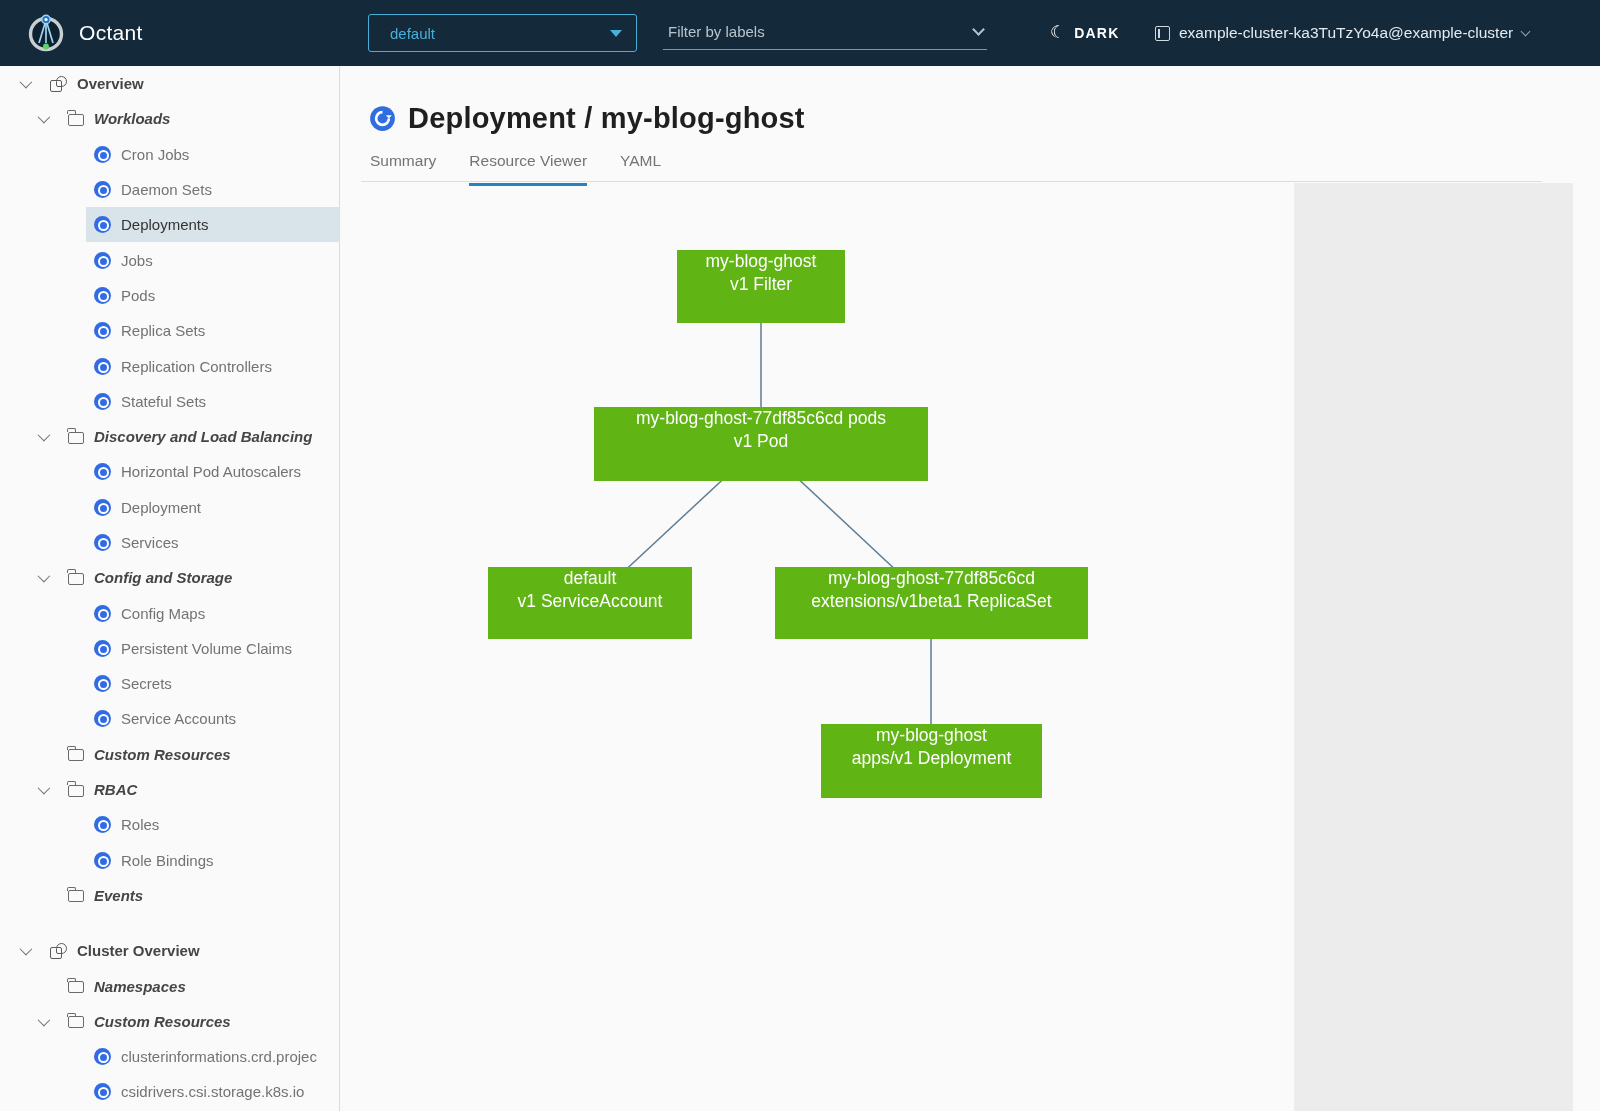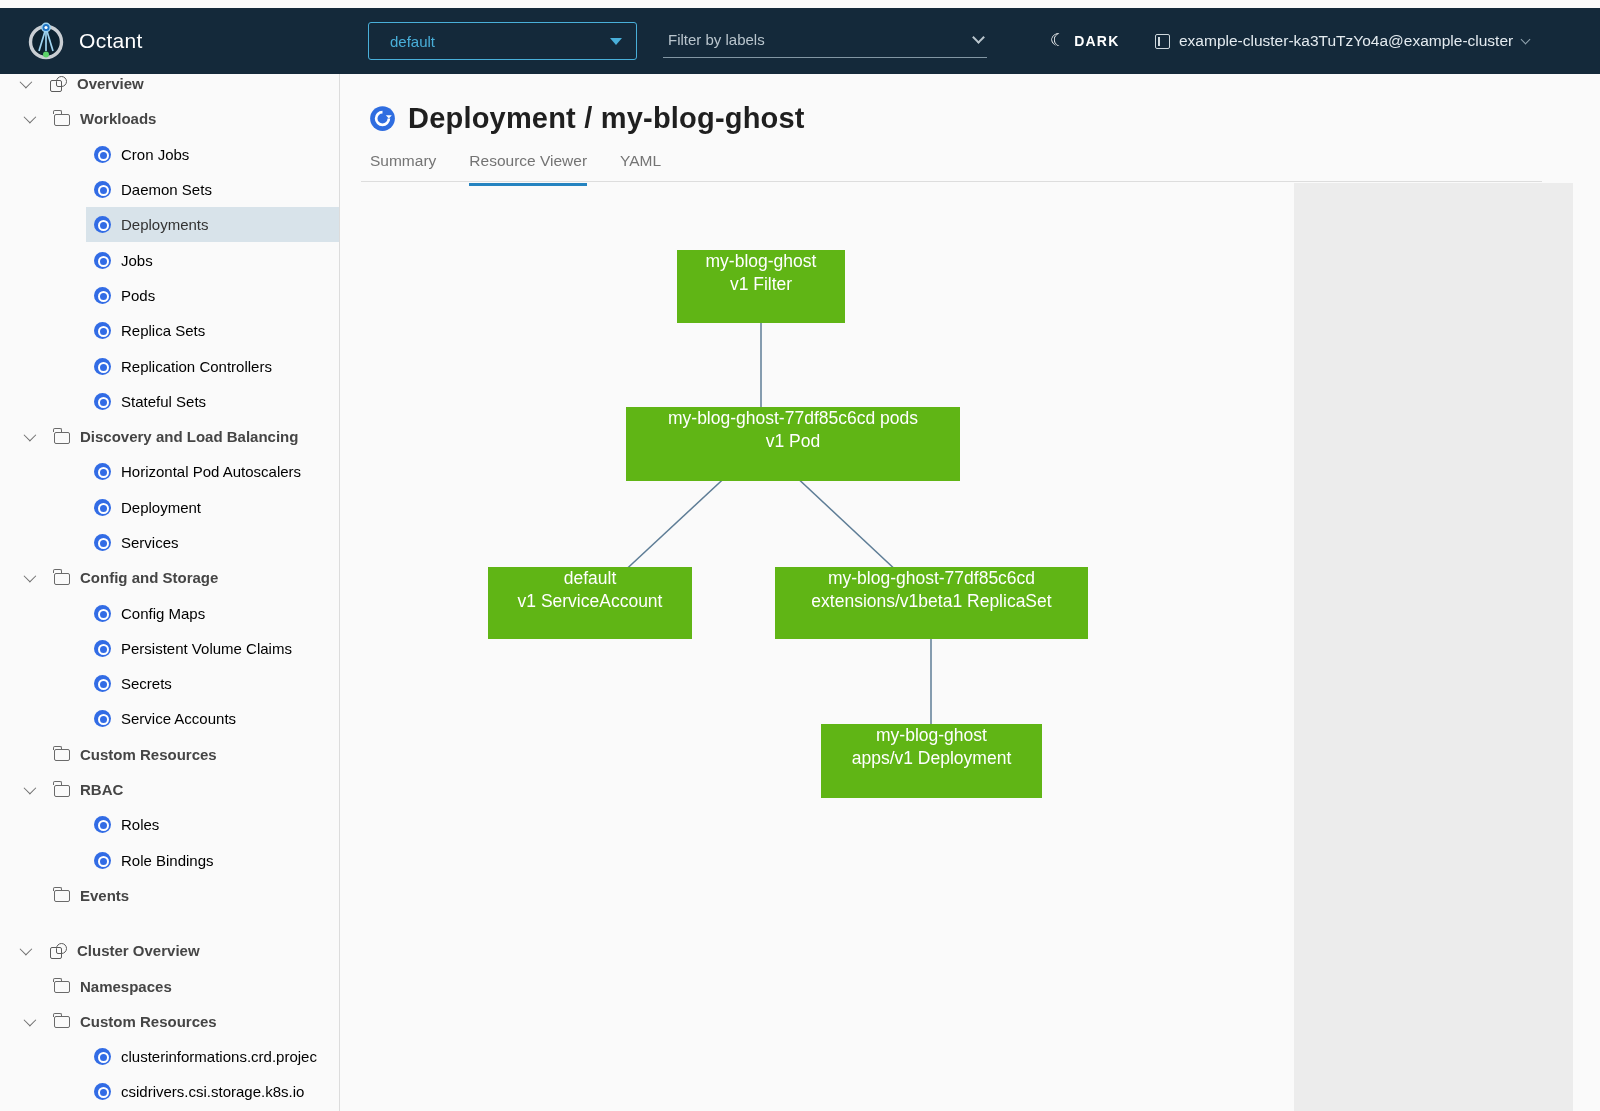--- a/index.html
+++ b/index.html
@@ -1,21 +1,21 @@
 <!DOCTYPE html>
 <html><head>
 <meta charset="utf-8">
 <style>
   * { margin:0; padding:0; box-sizing:border-box; }
   html,body { width:1600px; height:1111px; }
   body { font-family:"Liberation Sans", sans-serif; background:#fafafa; overflow:hidden; }
   .page { position:relative; width:1600px; height:1111px; background:#fafafa; overflow:hidden; }
 
   
-  .header { position:absolute; top:8px; left:0; width:1600px; height:66px; background:#14293a; z-index:10;padding-left:8px; }
+  .header { position:absolute; top:0; left:0; width:1600px; height:66px; background:#14293a; z-index:10;padding-left:8px; }
   .brand { position:absolute; left:26px; top:0; height:66px; display:flex; align-items:center; gap:13px; }
   .brand-name { color:#fff; font-size:21px; letter-spacing:.3px; }
   .ns-select { position:absolute; left:368px; top:14px; width:269px; height:38px; border:1px solid #49afd9;
                border-radius:3px; display:flex; align-items:center; padding:0 14px 0 21px; cursor:pointer; }
   .ns-select .val { color:#49afd9; font-size:15px; flex:1; }
   .caret-down { width:0; height:0; border-left:6px solid transparent; border-right:6px solid transparent;
                 border-top:7px solid #49afd9; }
   .label-filter { position:absolute; left:663px; top:14px; width:324px; height:36px;
                   border-bottom:1px solid #8296a3; display:flex; align-items:center; }
   .label-filter input { flex:1; background:transparent; border:none; outline:none; color:#e9eef2;
@@ -31,38 +31,38 @@
   .ctx-icon::before { content:""; position:absolute; left:2px; top:2px; bottom:2px; width:1.6px; background:#cfd8dd; }
   .ctx-label { color:#e4ebf0; font-size:15.5px; }
   .ctx-chev { width:7px; height:7px; border-right:1.6px solid #93a5b1; border-bottom:1.6px solid #93a5b1;
               transform:rotate(45deg); margin-top:-4px; }
 
   
   .sidebar { position:absolute; top:66px; left:0; width:340px; height:1045px; background:#fafafa;
              border-right:1px solid #dcdcdc; overflow:hidden; z-index:5; }
   .row { position:relative; height:35.3px; display:flex; align-items:center; cursor:pointer; }
   .row.lvl0 { padding-left:20px; }
-  .row.lvl1 { padding-left:24px; }
+  .row.lvl1 { padding-left:38px;font-style:italic; }
   .row.lvl2 { padding-left:94px; }
   .row.gap-top { margin-top:20px; }
   .tree-chev { width:9px; height:9px; border-right:1.6px solid #6e6e6e; border-bottom:1.6px solid #6e6e6e;
                transform:rotate(45deg) translateY(-2px); margin-right:21px; flex:none; }
   .chev-spacer { width:30px; flex:none; }
   .appicon { width:17px; height:16px; position:relative; flex:none; }
   .appicon::before { content:""; position:absolute; left:0; bottom:0; width:10px; height:10px;
                      border:1.6px solid #5b5b5b; border-radius:2px; }
   .appicon::after { content:""; position:absolute; right:0; top:0; width:9px; height:9px;
                     border:1.6px solid #5b5b5b; border-radius:50% 50% 50% 2px; }
   .foldericon { width:16px; height:12px; border:1.6px solid #6a6a6a; border-radius:2px; position:relative; flex:none; margin-top:2px; }
   .foldericon::before { content:""; position:absolute; top:-4.5px; left:-1.6px; width:7px; height:3px;
                         border:1.6px solid #6a6a6a; border-bottom:none; border-radius:2px 2px 0 0; }
   .resicon { width:17px; height:17px; border-radius:50%; background:#326ce5; position:relative; flex:none; }
   .resicon::after { content:""; position:absolute; left:50%; top:50%; width:7px; height:7px; margin:-4.5px 0 0 -4.5px;
                     border:2px solid #fff; border-radius:50%; }
-  .row .lbl { margin-left:10px; font-size:15px; color:#000000; white-space:nowrap; }
+  .row .lbl { margin-left:10px; font-size:15px; color:#737373; white-space:nowrap; }
   .row .lbl.bold { font-weight:bold; color:#454545; }
   .row.selected::before { content:""; position:absolute; left:86px; right:0; top:0; bottom:0; background:#d8e3ea; }
   .row.selected .resicon, .row.selected .lbl { z-index:1; }
   .row.selected .lbl { color:#333; }
 
   
   .main { position:absolute; left:341px; top:66px; width:1075px; height:1045px; background:#fafafa; }
   .title-row { position:absolute; left:28px; top:36px; display:flex; align-items:center; gap:12px; }
   .title-icon { width:27px; height:27px; flex:none; }
   .page-title { font-size:29px; color:#1f1f1f; letter-spacing:.2px; }
@@ -71,21 +71,21 @@
   .tab.active { color:#737373; border-bottom:3px solid #2583c0; }
   .tabs-divider { position:absolute; left:20px; top:115px; width:1181px; height:1px; background:#dddddd; }
 
   
   .graph { position:absolute; left:0; top:116px; width:953px; height:929px; }
   .edges { position:absolute; left:0; top:0; width:953px; height:929px; }
   .node { position:absolute; background:#60b515; color:#fff; display:flex; flex-direction:column;
           align-items:center; justify-content:flex-start; text-align:center; font-size:17.5px; line-height:1.32;
           cursor:pointer; }
   .node-service      { left:336px; top:68px;  width:168px; height:73px; }
-  .node-pods         { left:253px; top:225px; width:334px; height:74px;margin-left:32px; }
+  .node-pods         { left:253px; top:225px; width:334px; height:74px; }
   .node-serviceaccount { left:147px; top:385px; width:204px; height:72px; }
   .node-replicaset   { left:434px; top:385px; width:313px; height:72px; }
   .node-deployment   { left:480px; top:542px; width:221px; height:74px; }
 
   .side-panel { position:absolute; left:953px; top:117px; width:279px; height:928px; background:#ececec; }
 </style>
 </head>
 <body>
 
 <div class="page">

